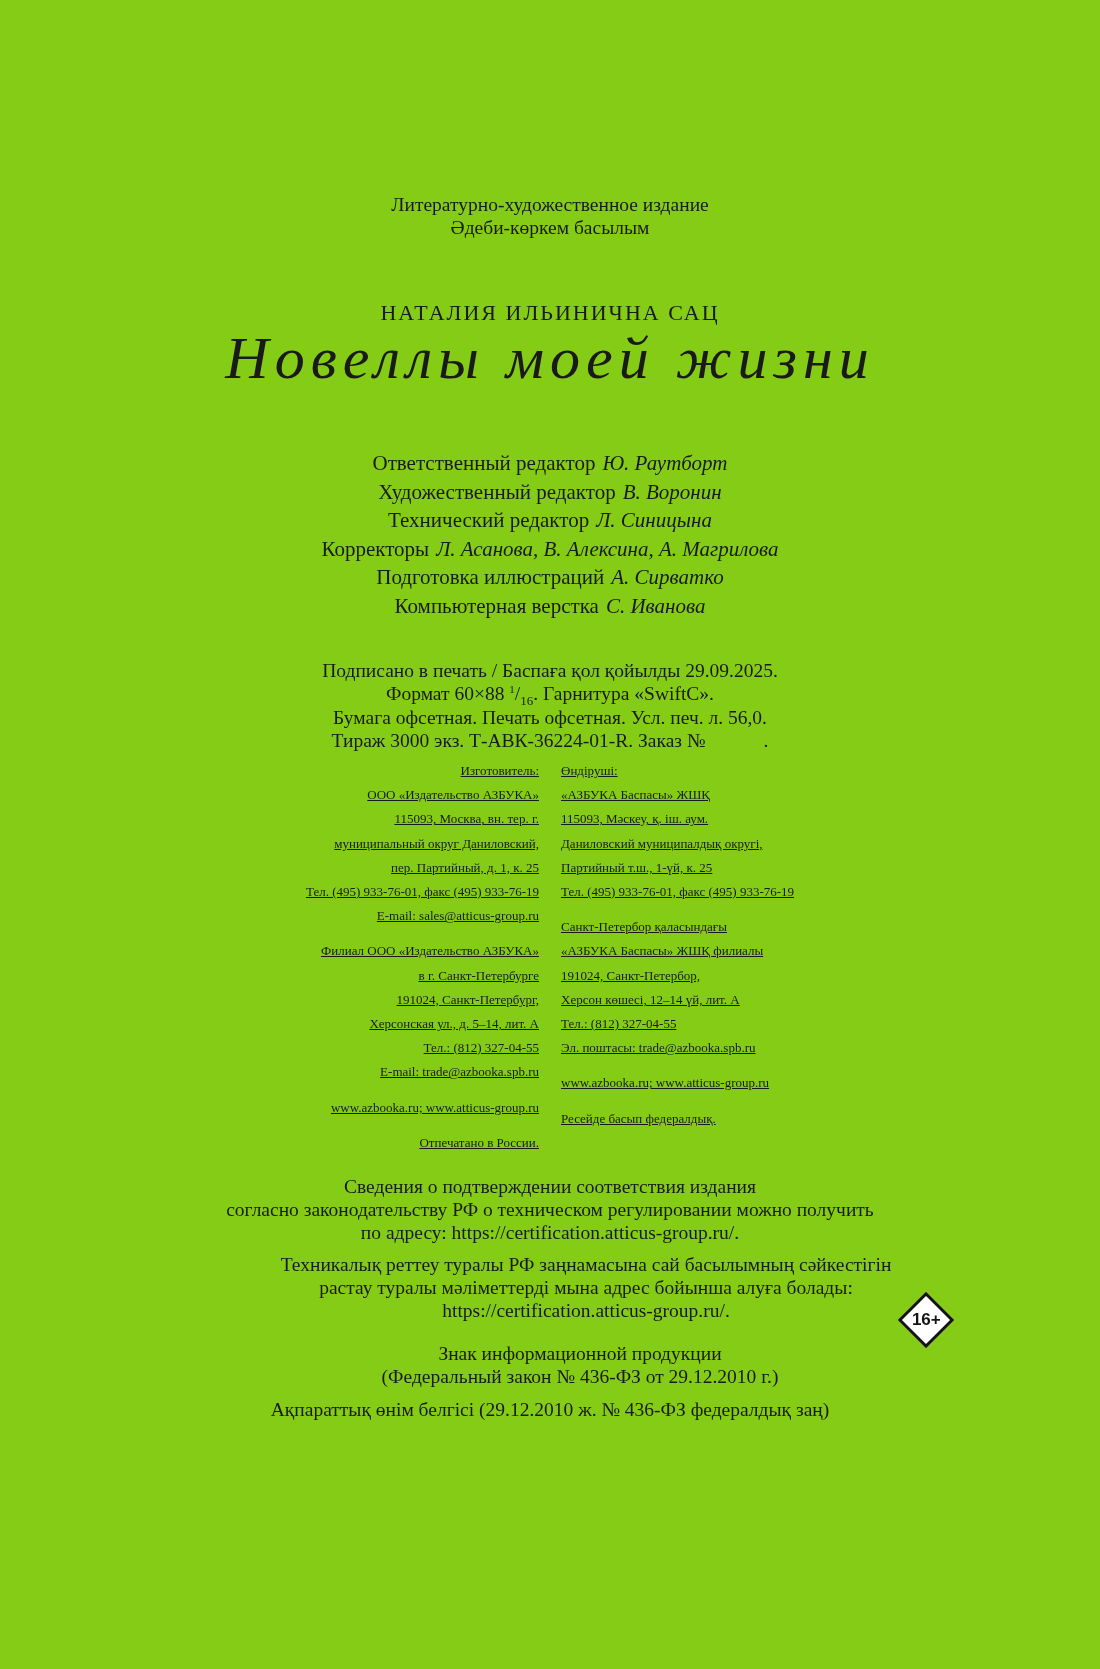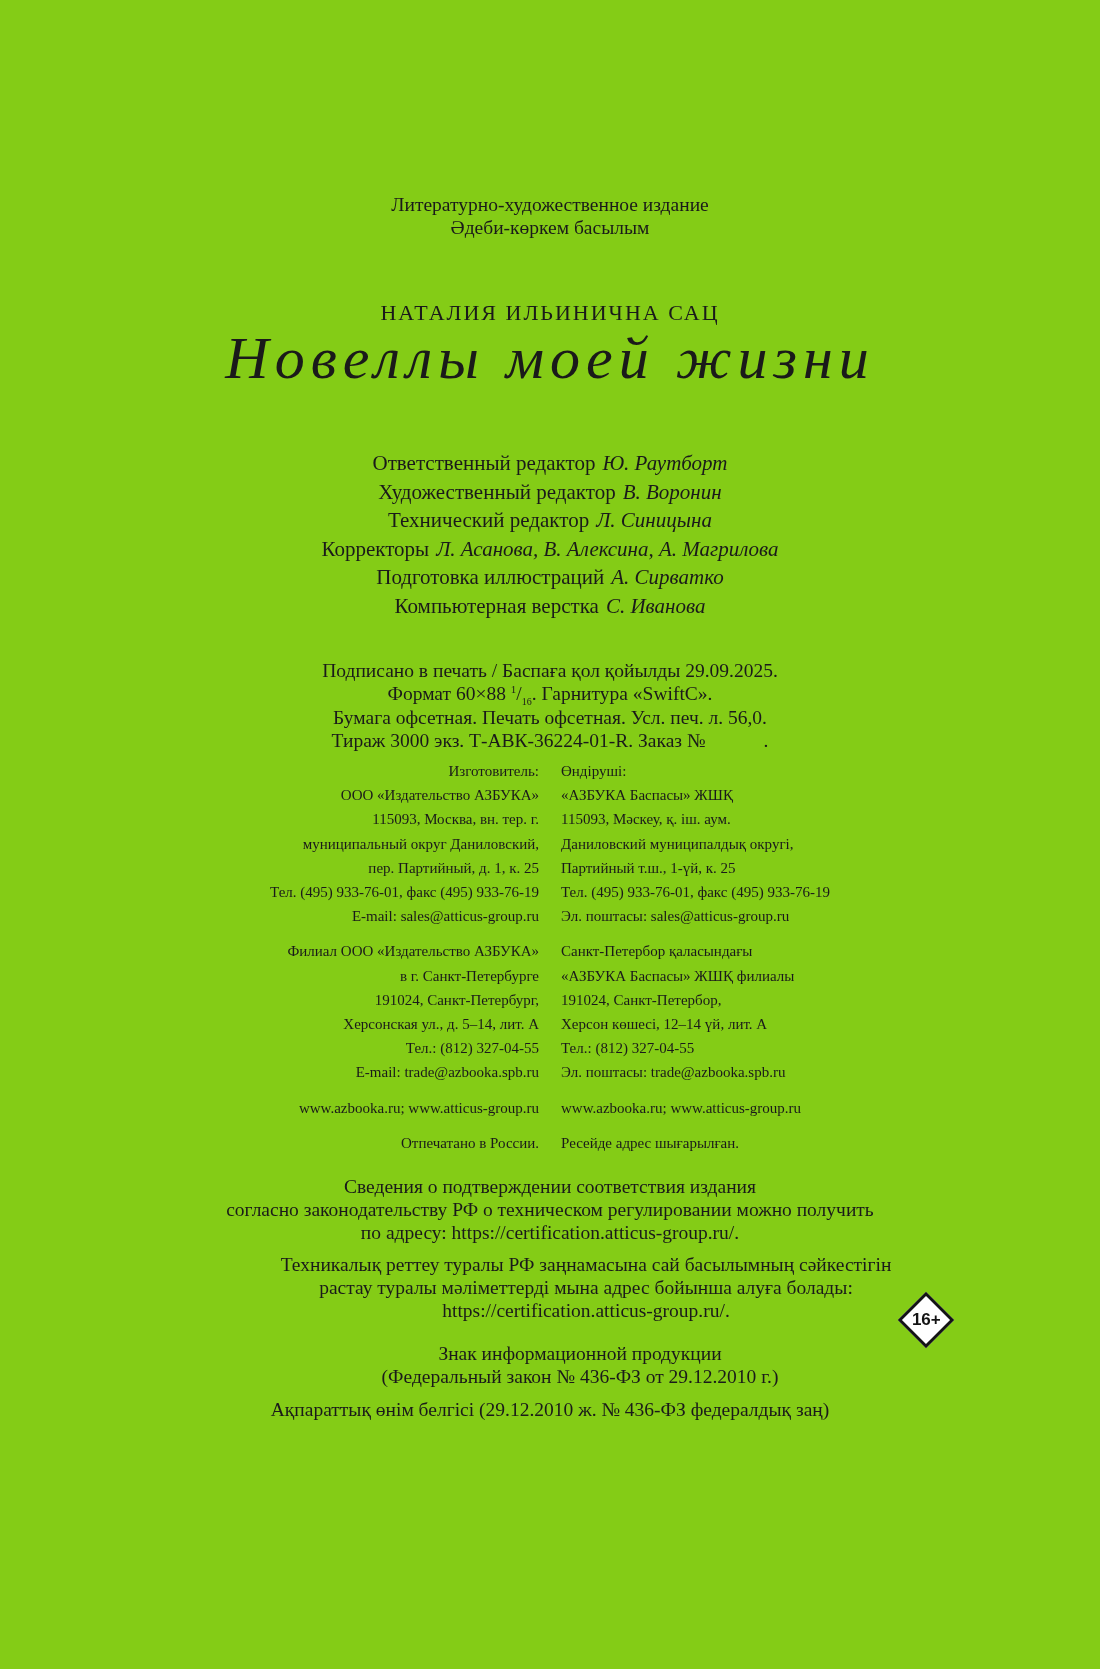--- a/index.html
+++ b/index.html
@@ -14,24 +14,24 @@
 
   .edition { top:193px; font-size:19.5px; line-height:23px; }
   .author  { top:300px; font-size:22px; letter-spacing:2px; line-height:26px; }
   .title   { top:328px; font-size:60px; line-height:60px; font-style:italic; font-weight:400; letter-spacing:6px; }
 
   .credits { top:449px; font-size:21px; line-height:28.5px; }
   .credit-name { font-style:italic; margin-left:7px; }
 
   .imprint { top:659px; font-size:19.5px; line-height:23.3px; }
   .imprint sup { font-size:11px; line-height:0; }
-  .imprint sub { font-size:10px; line-height:0; }
+  .imprint sub { font-size:13px; line-height:0; }
   .order-gap { display:inline-block; width:58px; }
 
-  .cols { position:absolute; top:759px; left:0; width:1100px; display:flex; font-size:15px; line-height:24.2px; }
+  .cols { position:absolute; top:759px; left:0; width:1100px; display:flex; font-size:13px; line-height:24.2px;text-decoration:underline; }
   .col-left  { width:539px; text-align:right; }
   .col-right { width:539px; margin-left:22px; text-align:left; }
   .para { margin:0 0 11px 0; }
   .para:last-child { margin-bottom:0; }
 
   .cert-ru { top:1175px; font-size:19.5px; line-height:23.2px; }
   .cert-kz { top:1253px; font-size:19.5px; line-height:23.2px;margin-left:36px; }
   .info-ru { top:1343px; font-size:19.5px; line-height:22.5px;padding-left:30px; }
   .info-kz { top:1398px; font-size:19.5px; line-height:23px; }
 
@@ -116,32 +116,31 @@
       <div class="para">Отпечатано в России.</div>
     </div>
     <div class="col-right">
       <div class="para">
         <div>Өндіруші:</div>
         <div>«АЗБУКА Баспасы» ЖШҚ</div>
         <div>115093, Мәскеу, қ. іш. аум.</div>
         <div>Даниловский муниципалдық округі,</div>
         <div>Партийный т.ш., 1-үй, к. 25</div>
         <div>Тел. (495) 933-76-01, факс (495) 933-76-19</div>
-        <div>Эл. поштасы: sales@atticus-group.ru</div>
       </div>
       <div class="para">
         <div>Санкт-Петербор қаласындағы</div>
         <div>«АЗБУКА Баспасы» ЖШҚ филиалы</div>
         <div>191024, Санкт-Петербор,</div>
         <div>Херсон көшесі, 12–14 үй, лит. А</div>
         <div>Тел.: (812) 327-04-55</div>
         <div>Эл. поштасы: trade@azbooka.spb.ru</div>
       </div>
       <div class="para">www.azbooka.ru; www.atticus-group.ru</div>
-      <div class="para">Ресейде адрес шығарылған.</div>
+      <div class="para">Ресейде басып федералдық.</div>
     </div>
   </div>
 
   <div class="centered cert-ru">
     <div>Сведения о подтверждении соответствия издания</div>
     <div>согласно законодательству РФ о техническом регулировании можно получить</div>
     <div>по адресу: https://certification.atticus-group.ru/.</div>
   </div>
   <div class="centered cert-kz">
     <div>Техникалық реттеу туралы РФ заңнамасына сай басылымның сәйкестігін</div>

